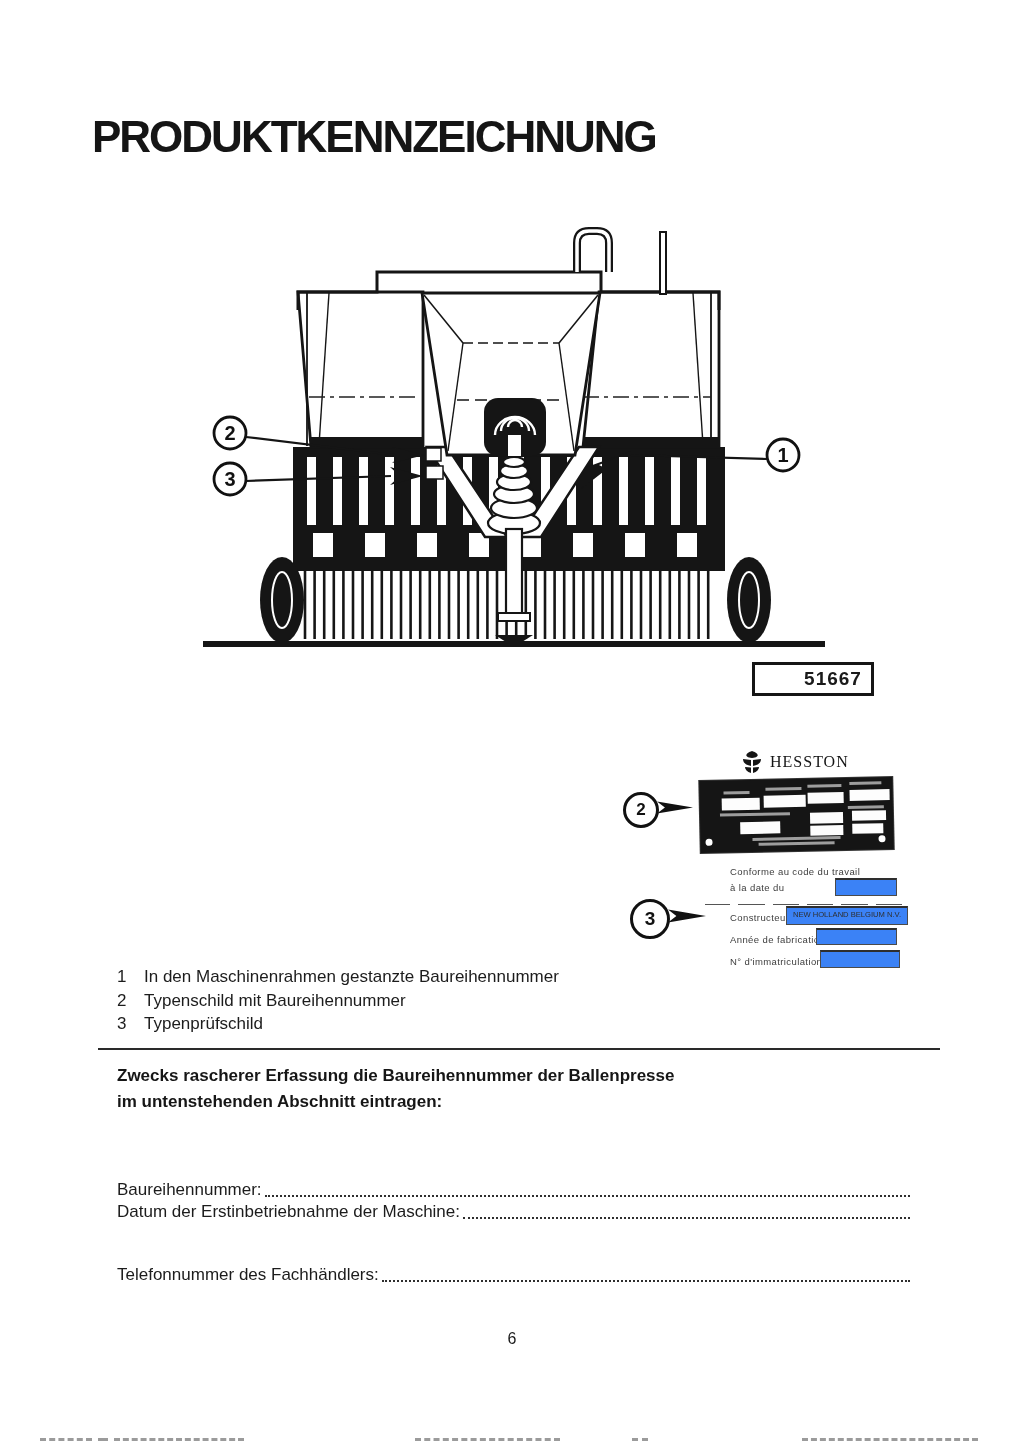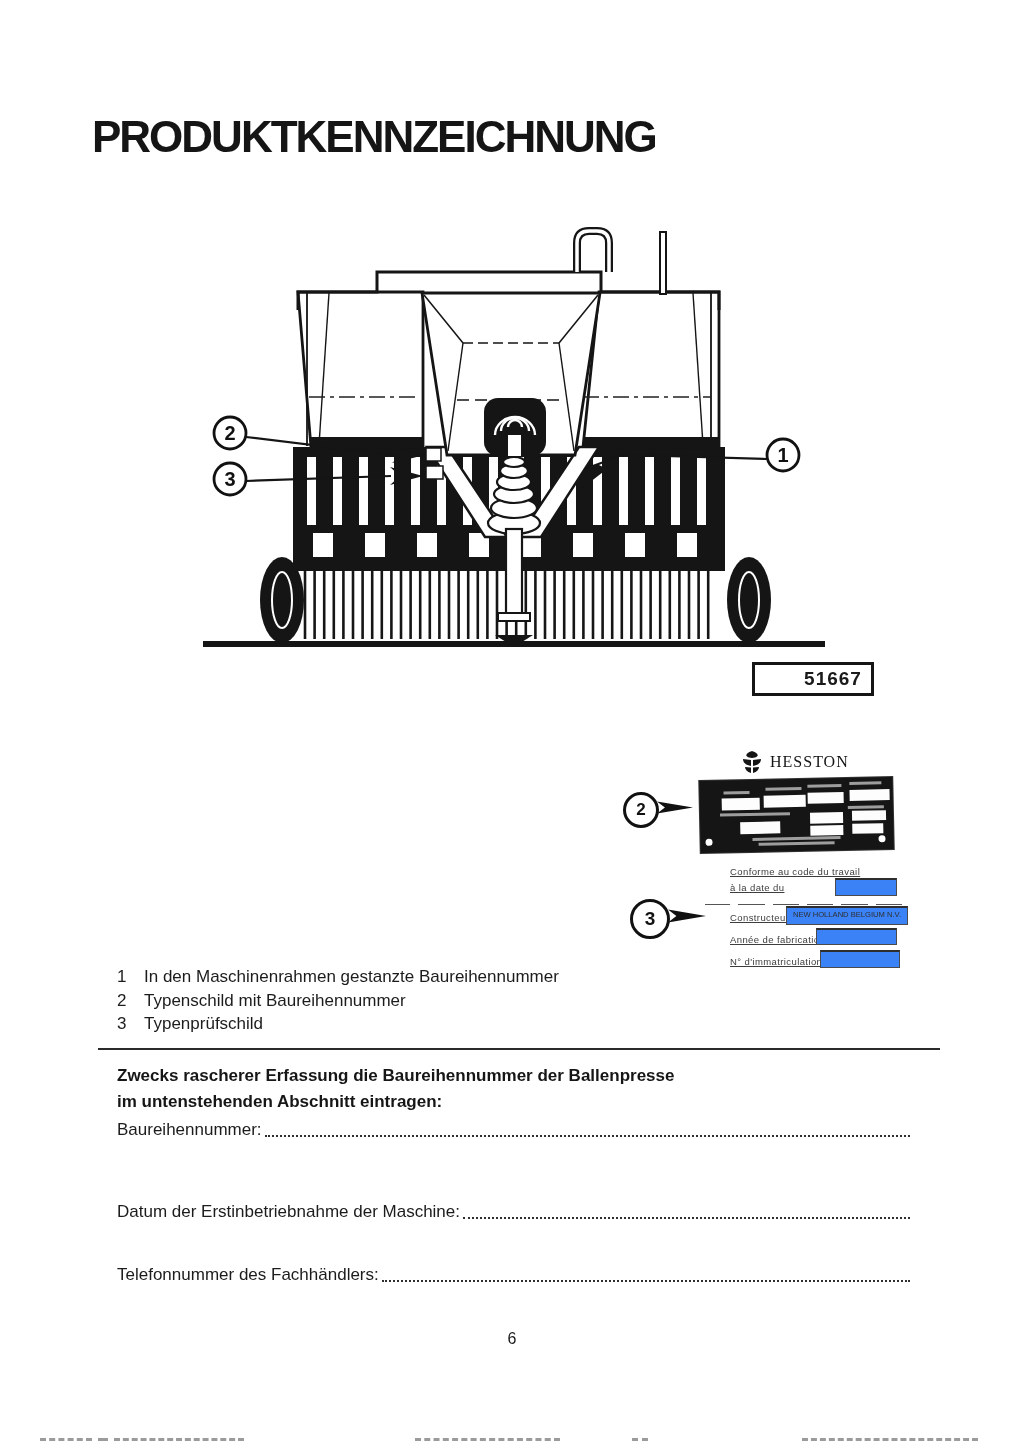--- a/index.html
+++ b/index.html
@@ -28,21 +28,21 @@
              letter-spacing:1px;color:#151515;}
   .plate2{left:700px;top:779px;width:193px;height:72px;background:#151515;
           transform:rotate(-1.2deg);box-shadow:0 0 0 1px #333;}
   .plate2 .wbox{position:absolute;background:#fdfdfd;}
   .plate2 .tstrip{position:absolute;height:3px;background:#b5b5b5;opacity:.85;}
   .plate2 .rivet{position:absolute;width:7px;height:7px;border-radius:50%;background:#fff;}
 
   
   .plate3{left:700px;top:862px;width:215px;height:115px;font-size:9.5px;color:#3d3d3d;
           letter-spacing:.4px;}
-  .plate3 .lbl{position:absolute;white-space:nowrap;text-decoration:underline;}
+  .plate3 .lbl{position:absolute;white-space:nowrap;}
   .plate3 .fbox{position:absolute;border:1px solid #4a4a4a;border-top:2px solid #2e2e2e;
                 background:#3b82f6;}
   .plate3 .divider{position:absolute;border-top:1.5px solid #555;
                    border-image:repeating-linear-gradient(90deg,#555 0 26px,transparent 26px 34px) 1;}
   .cbox-text{position:absolute;left:0;right:0;top:2px;text-align:center;font-size:7.6px;
              letter-spacing:0;color:#2e2e2e;white-space:nowrap;}
 
   
   .legend{left:117px;top:965px;font-size:17px;line-height:23.5px;color:#1c1c1c;}
   .legend-row{display:flex;}
@@ -296,21 +296,21 @@
     </div>
   </div>
 
   <div class="abs rule"></div>
 
   <div class="abs instr">
     <div>Zwecks rascherer Erfassung die Baureihennummer der Ballenpresse</div>
     <div>im untenstehenden Abschnitt eintragen:</div>
   </div>
 
-  <div class="form-row" style="top:1116px;">
+  <div class="form-row" style="top:1176px;">
     <span>Baureihennummer:</span>
     <span class="leader"></span>
   </div>
   <div class="form-row" style="top:1198px;">
     <span>Datum der Erstinbetriebnahme der Maschine:</span>
     <span class="leader"></span>
   </div>
   <div class="form-row" style="top:1261px;">
     <span>Telefonnummer des Fachhändlers:</span>
     <span class="leader"></span>

